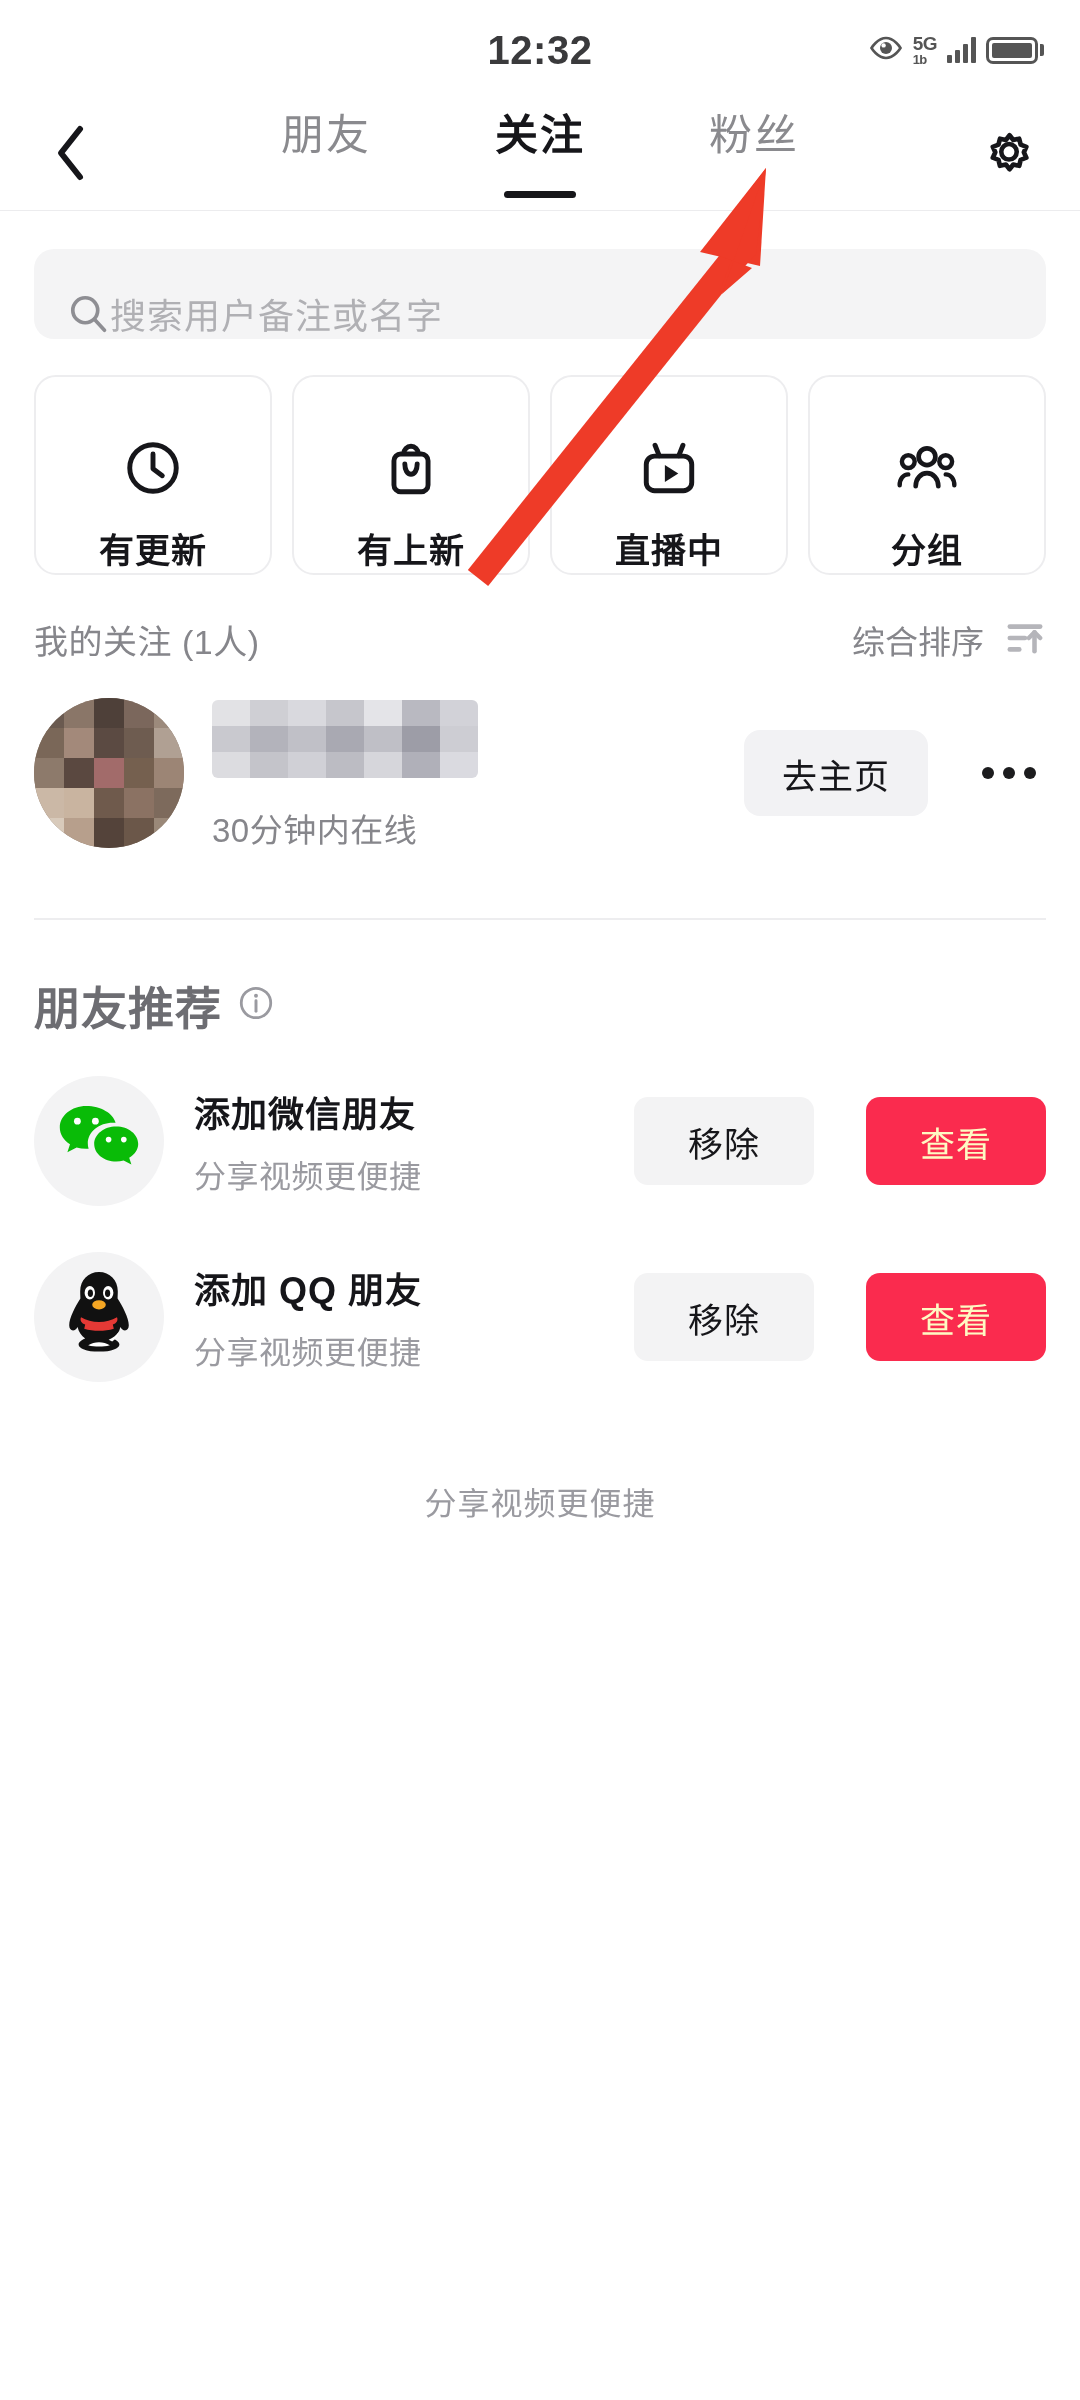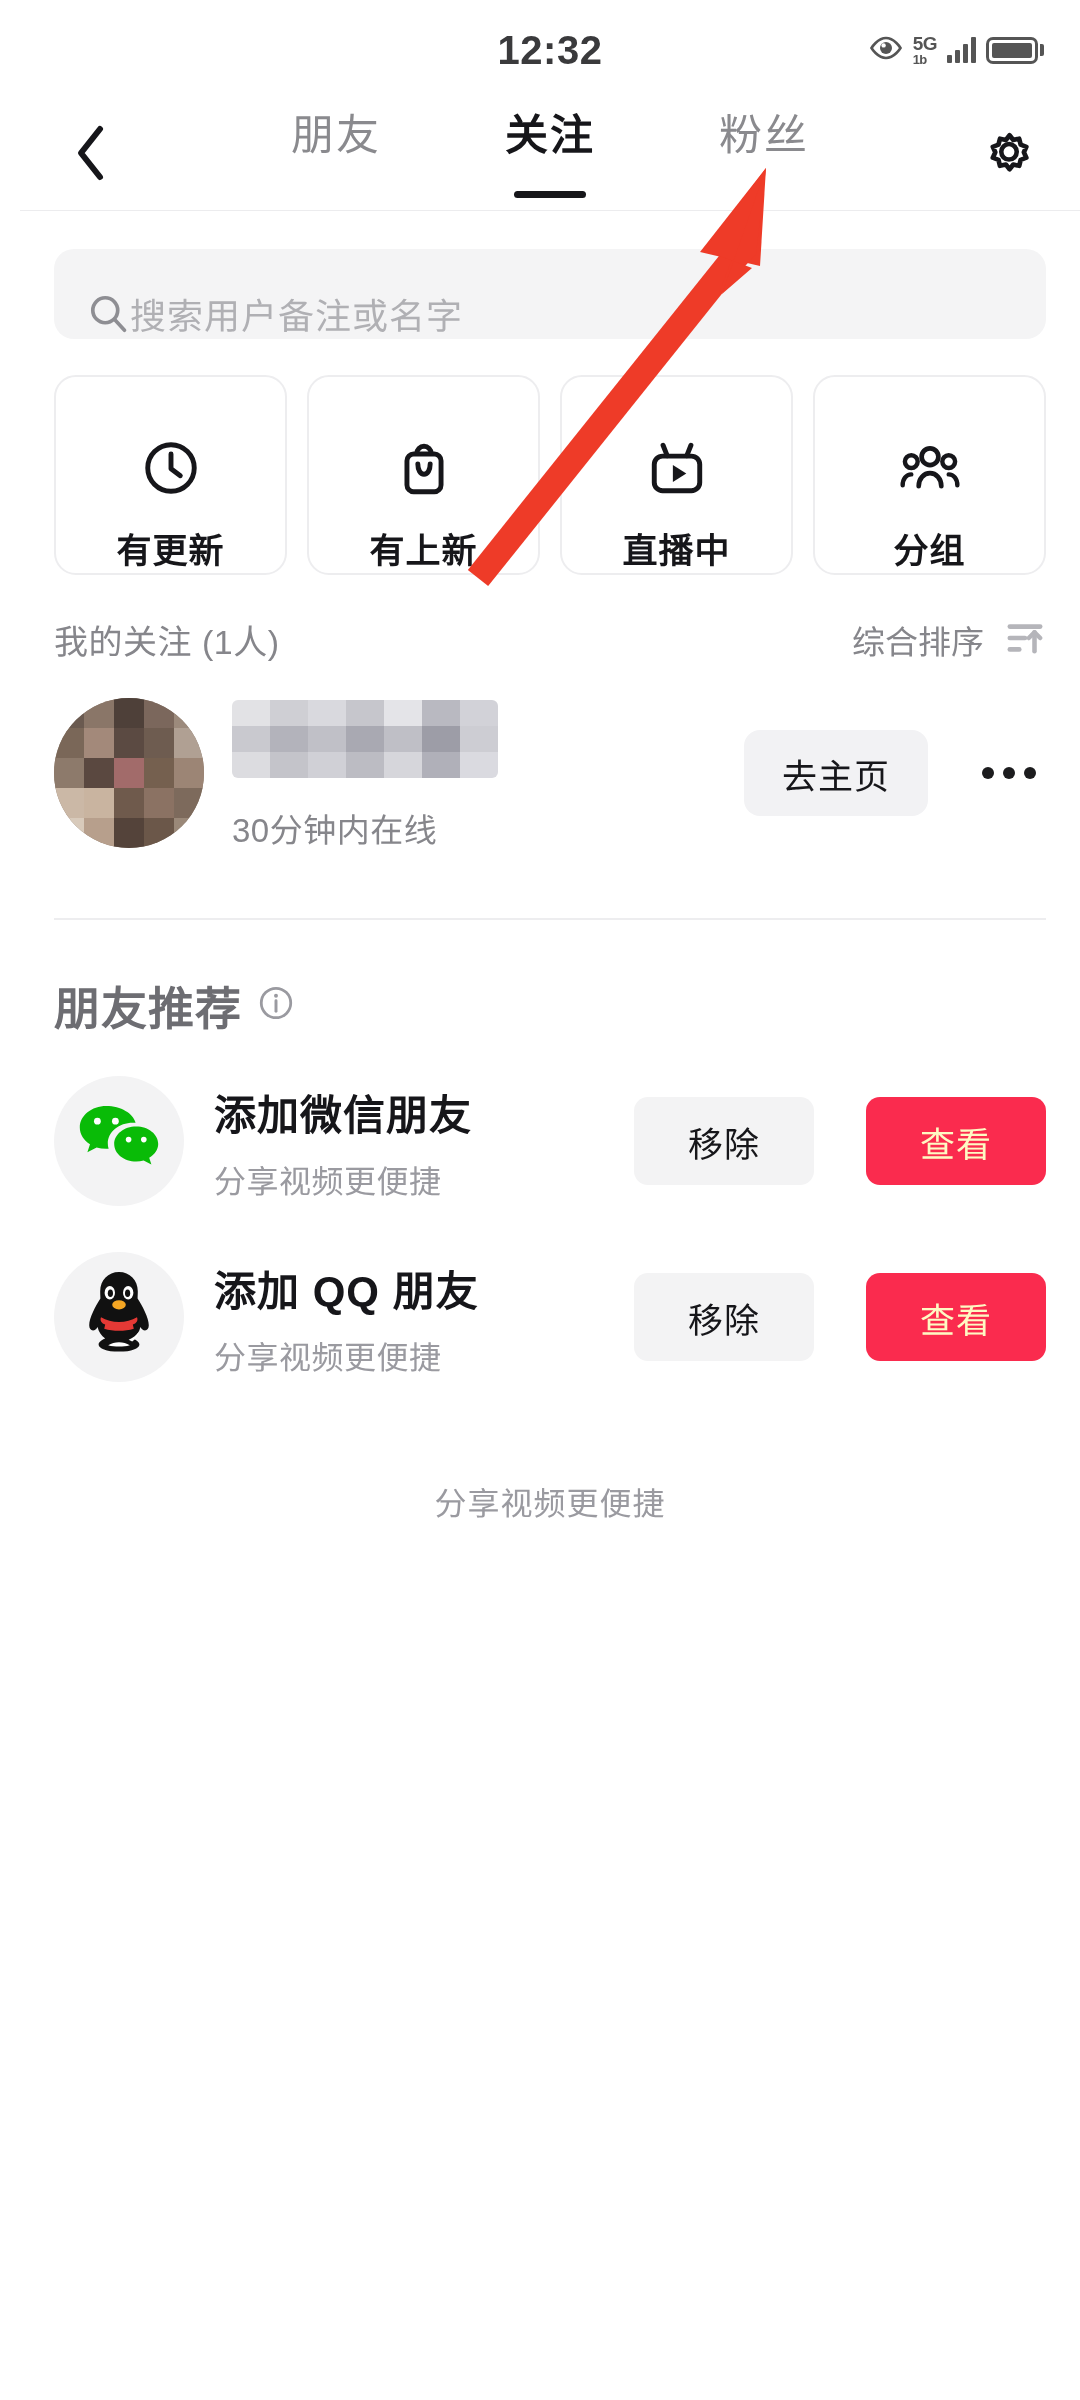--- a/index.html
+++ b/index.html
@@ -3,21 +3,21 @@
 <meta charset="utf-8">
 <style>
   * { margin:0; padding:0; box-sizing:border-box; }
   html,body{
     width:1080px; height:2400px;
     background:#ffffff;
     font-family:"Liberation Sans","DejaVu Sans",sans-serif;
     -webkit-font-smoothing:antialiased;
     overflow:hidden;
   }
-  #screen{ position:relative; width:1080px; height:1740px; background:#fff;padding-left:20px; }
+  #screen{ position:relative; width:1080px; height:1740px; background:#fff; }
 
   
   .statusbar{
     position:relative; height:100px; width:100%;
     display:flex; align-items:center; justify-content:center;
   }
   .sb-time{
     font-size:40px; font-weight:600; color:#3a3a3c; letter-spacing:0.5px;
   }
   .sb-right{
@@ -128,21 +128,21 @@
   .rec-head{ display:flex; align-items:center; gap:16px; padding:52px 34px 0 34px; }
   .rec-title{ font-size:46px; font-weight:700; color:#6d6d72; letter-spacing:1px; }
 
   .rec-row{ display:flex; align-items:center; padding:38px 34px 0 34px; gap:30px; }
   .rec-av{
     width:130px; height:130px; border-radius:50%; background:#f3f3f4;
     display:flex; align-items:center; justify-content:center; flex:0 0 auto;
     overflow:hidden;
   }
   .rec-mid{ flex:1 1 auto; display:flex; flex-direction:column; gap:14px; }
-  .rec-name{ font-size:42px; font-weight:700; color:#16161a; letter-spacing:1px; }
+  .rec-name{ font-size:36px; font-weight:700; color:#16161a; letter-spacing:1px; }
   .rec-desc{ font-size:32px; color:#9a9aa0; letter-spacing:0.5px; }
   .btn-ghost{
     height:88px; width:180px; background:#f3f3f4; border-radius:14px;
     display:flex; align-items:center; justify-content:center; flex:0 0 auto;
   }
   .btn-ghost span{ font-size:35px; color:#16161a; letter-spacing:1px; }
   .btn-primary{
     height:88px; width:180px; border-radius:14px; margin-left:22px;
     display:flex; align-items:center; justify-content:center; flex:0 0 auto;
   }

